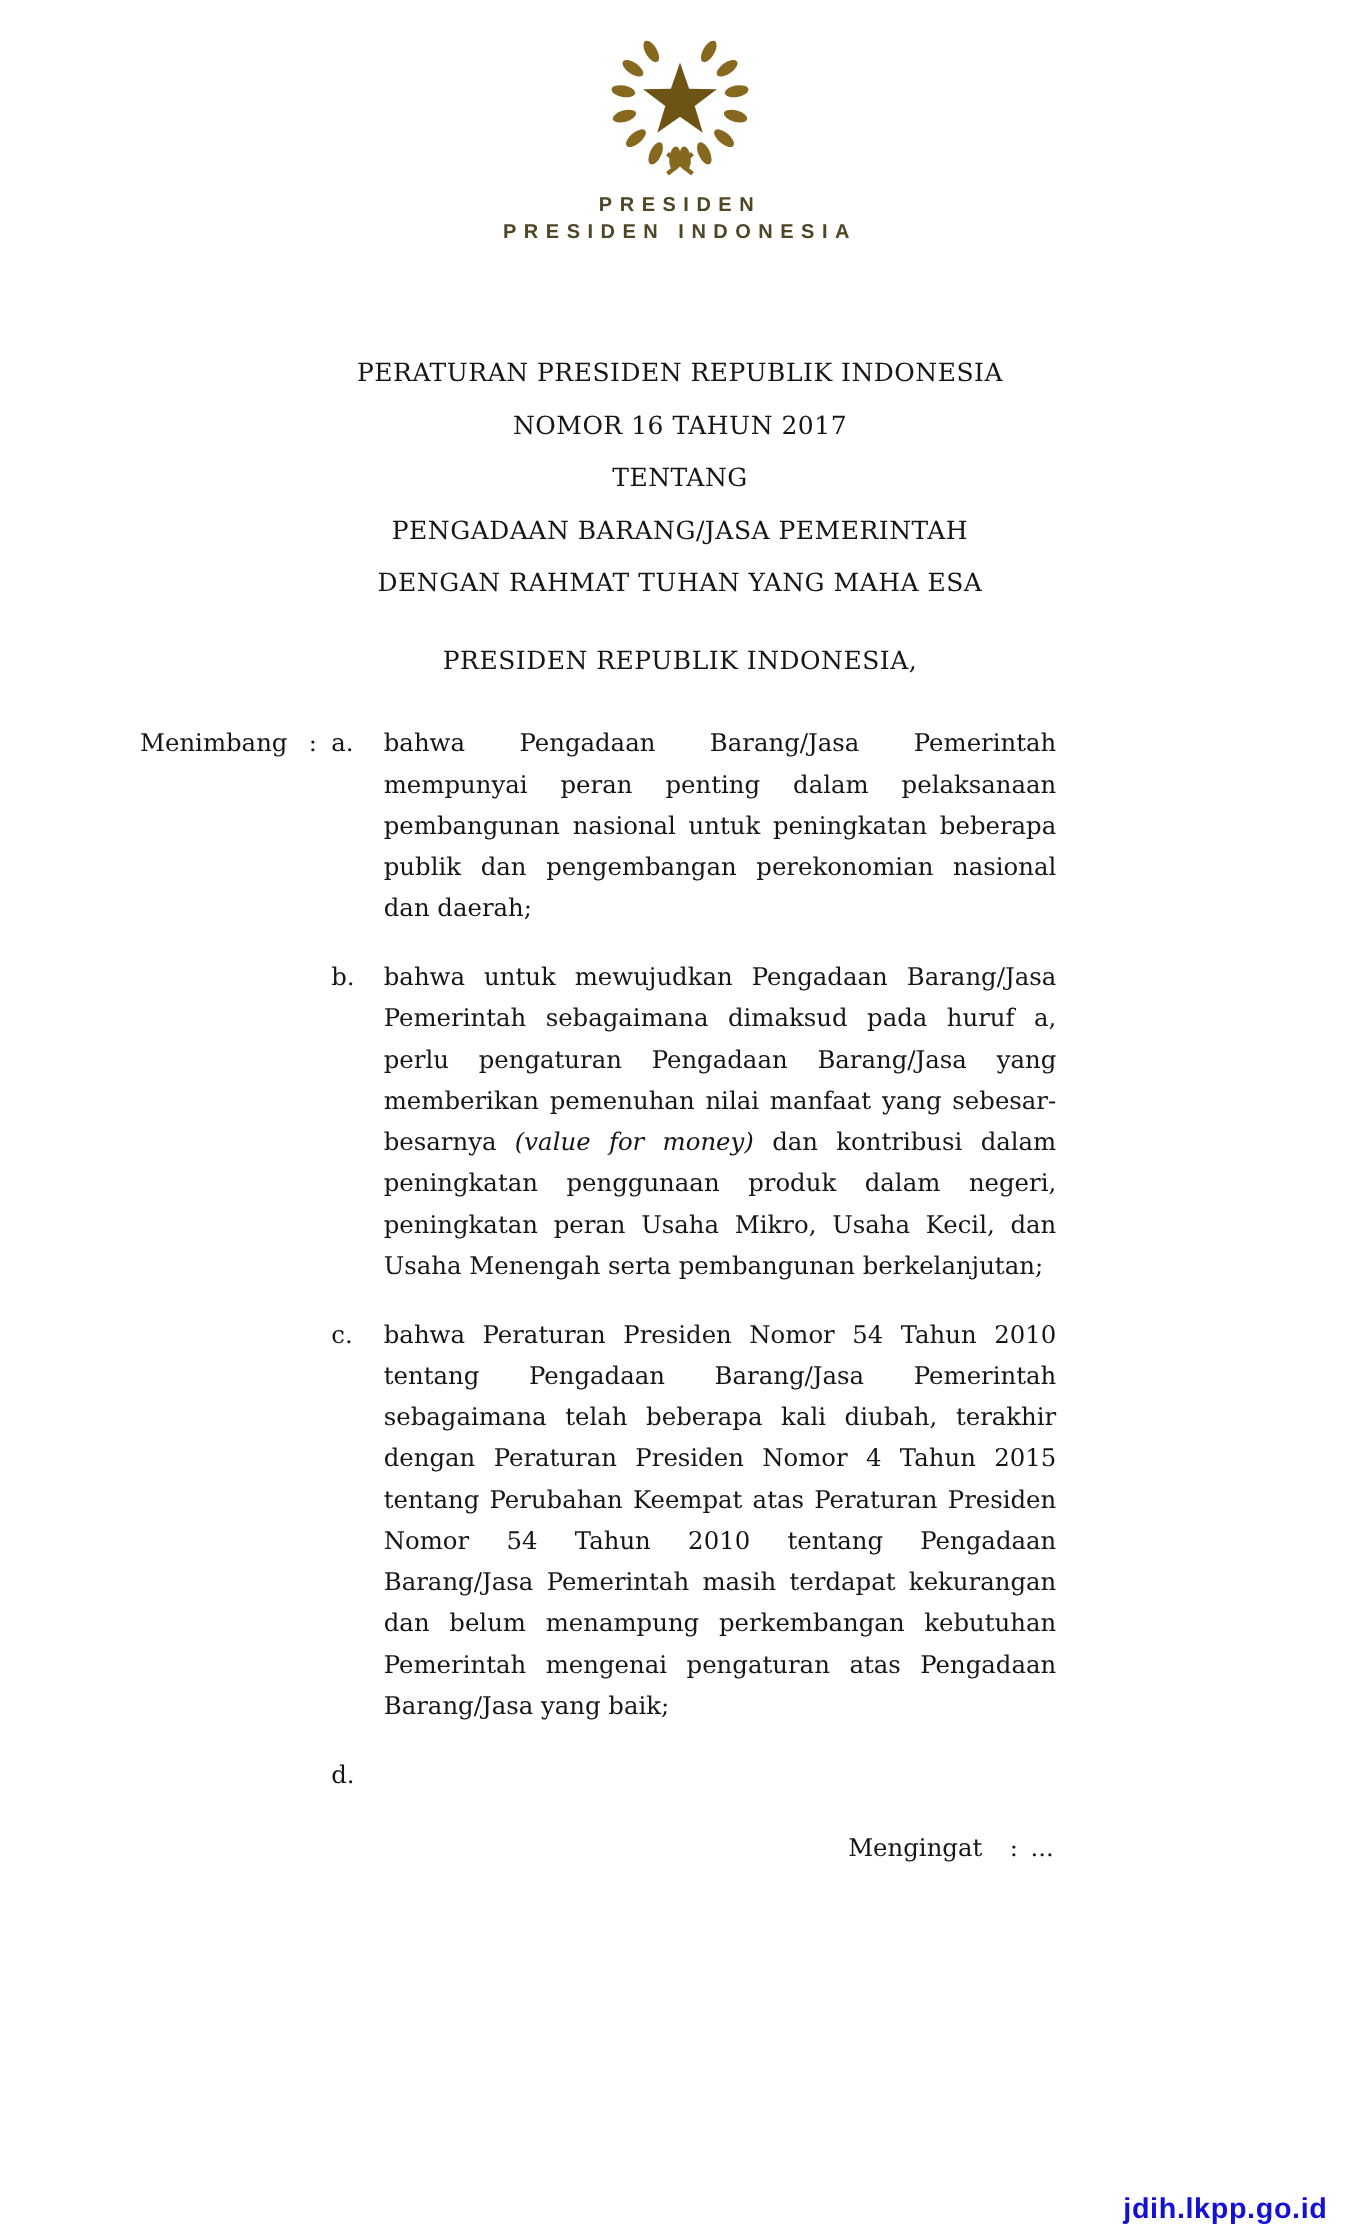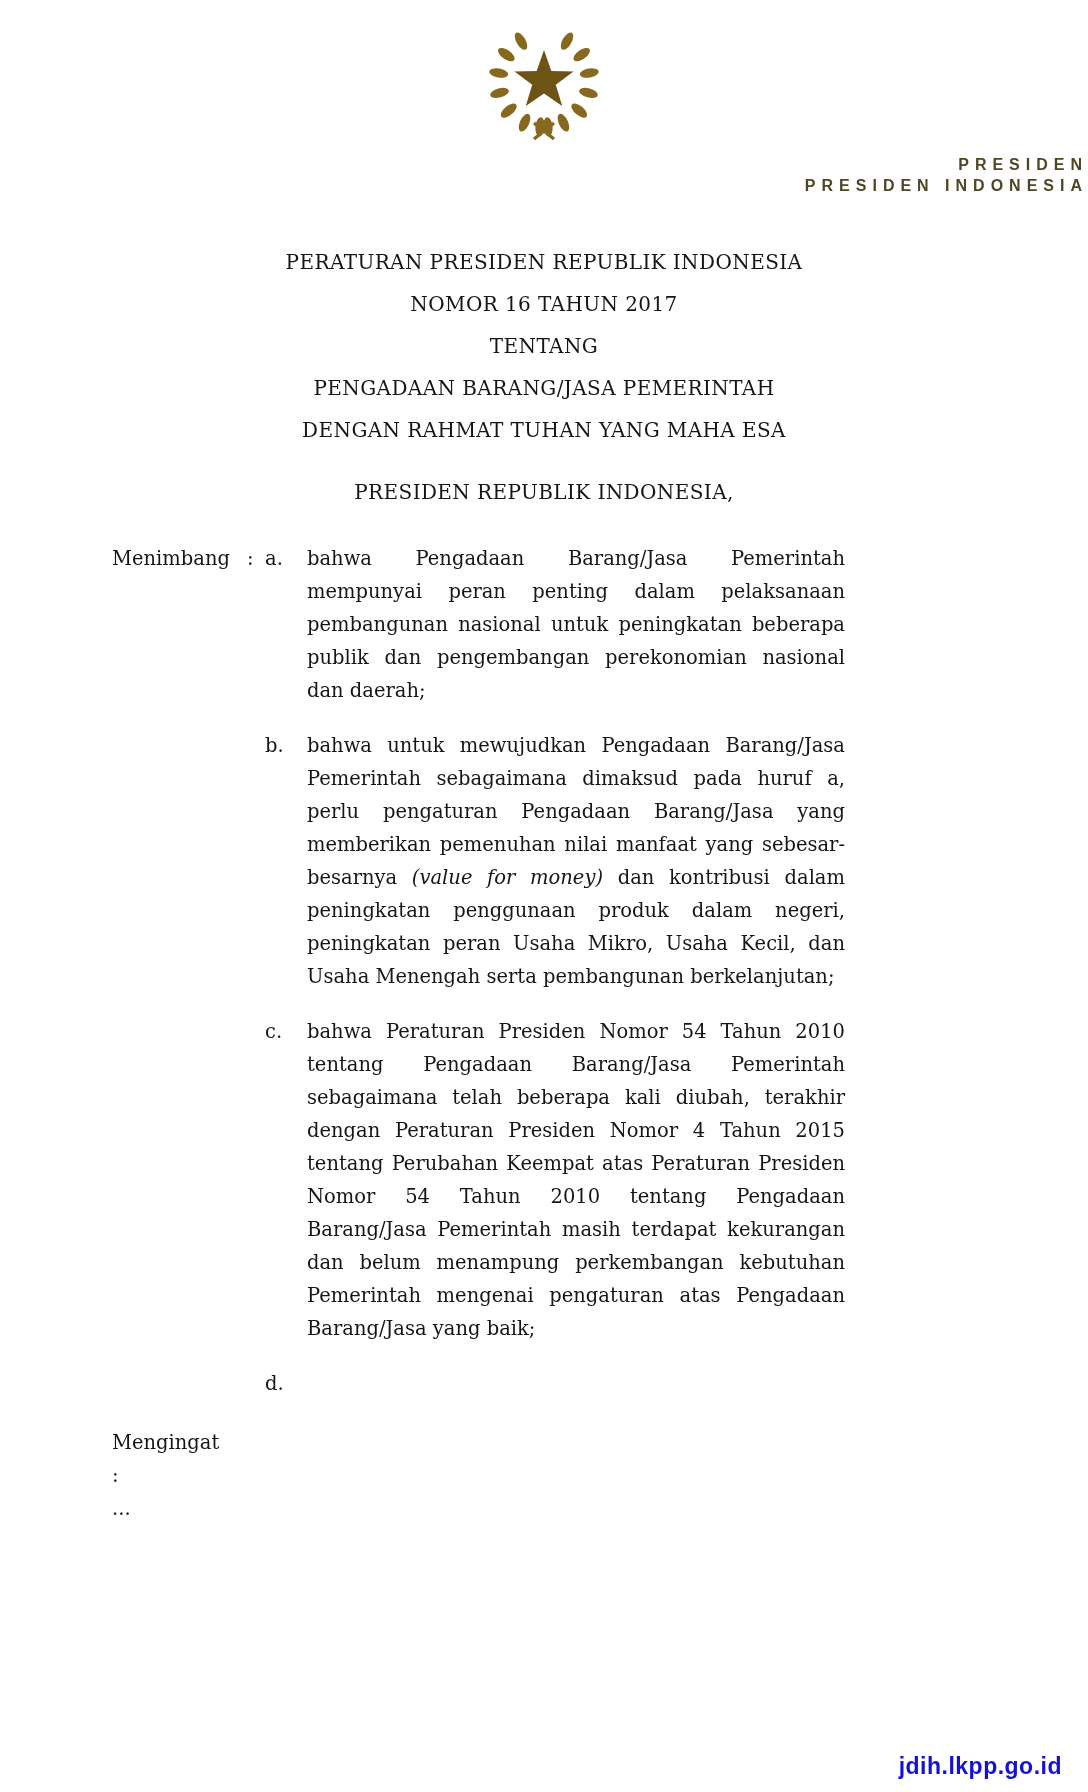--- a/index.html
+++ b/index.html
@@ -7,33 +7,33 @@
   .page {
     position:relative;
     width:1088px; height:1792px;
     margin:0 auto;
     background:#ffffff;
     font-family:"DejaVu Serif", serif;
     color:#161616;
     overflow:hidden;
   }
   
-  .letterhead { padding-top:26px; text-align:right; }
+  .letterhead { padding-top:26px; text-align:center; }
   .emblem-svg { display:block; margin:0 auto; }
   .lh-line {
     font-family:"Liberation Sans", sans-serif;
     font-weight:700;
     font-size:16px;
     line-height:21px;
     letter-spacing:6px;
     color:#4f4626;
   }
   .lh-line1 { margin-top:10px; }
   
-  .title-block { margin-top:56px; text-align:center; }
+  .title-block { margin-top:92px; text-align:center; }
   .title-line {
     font-size:20px;
     line-height:20px;
     letter-spacing:0.4px;
     margin-bottom:22px;
   }
   .invocation { margin-top:22px; }
   .authority  { margin-top:42px; }
   
   .consider-grid {
@@ -47,24 +47,24 @@
   .c-label, .c-colon, .c-marker { white-space:nowrap; }
   .c-text {
     text-align:justify;
     text-align-last:left;
   }
   .c-text .it { font-style:italic; }
   
   .citation-row {
     margin:26px 245px 0 112px;
     display:flex;
+    justify-content:flex-end;
     align-items:baseline;
     font-size:19.5px;
     line-height:33px;
-    flex-direction:column;
   }
   .citation-row .cit-label { margin-right:22px; }
   .citation-row .cit-colon { margin-right:10px; }
   
   .watermark {
     position:absolute;
     right:26px; bottom:12px;
     font-family:"Liberation Sans", sans-serif;
     font-weight:700;
     font-size:23px;

